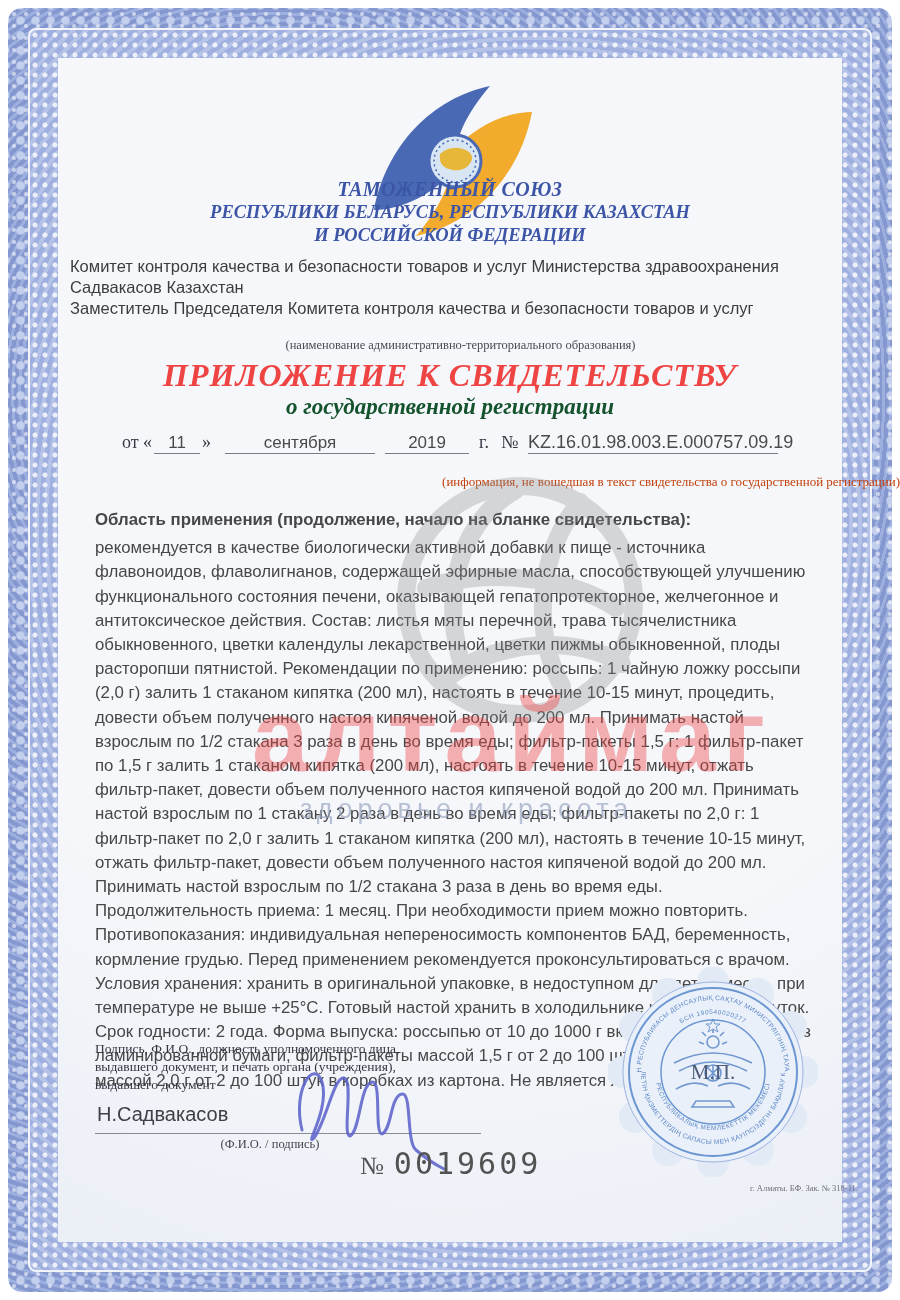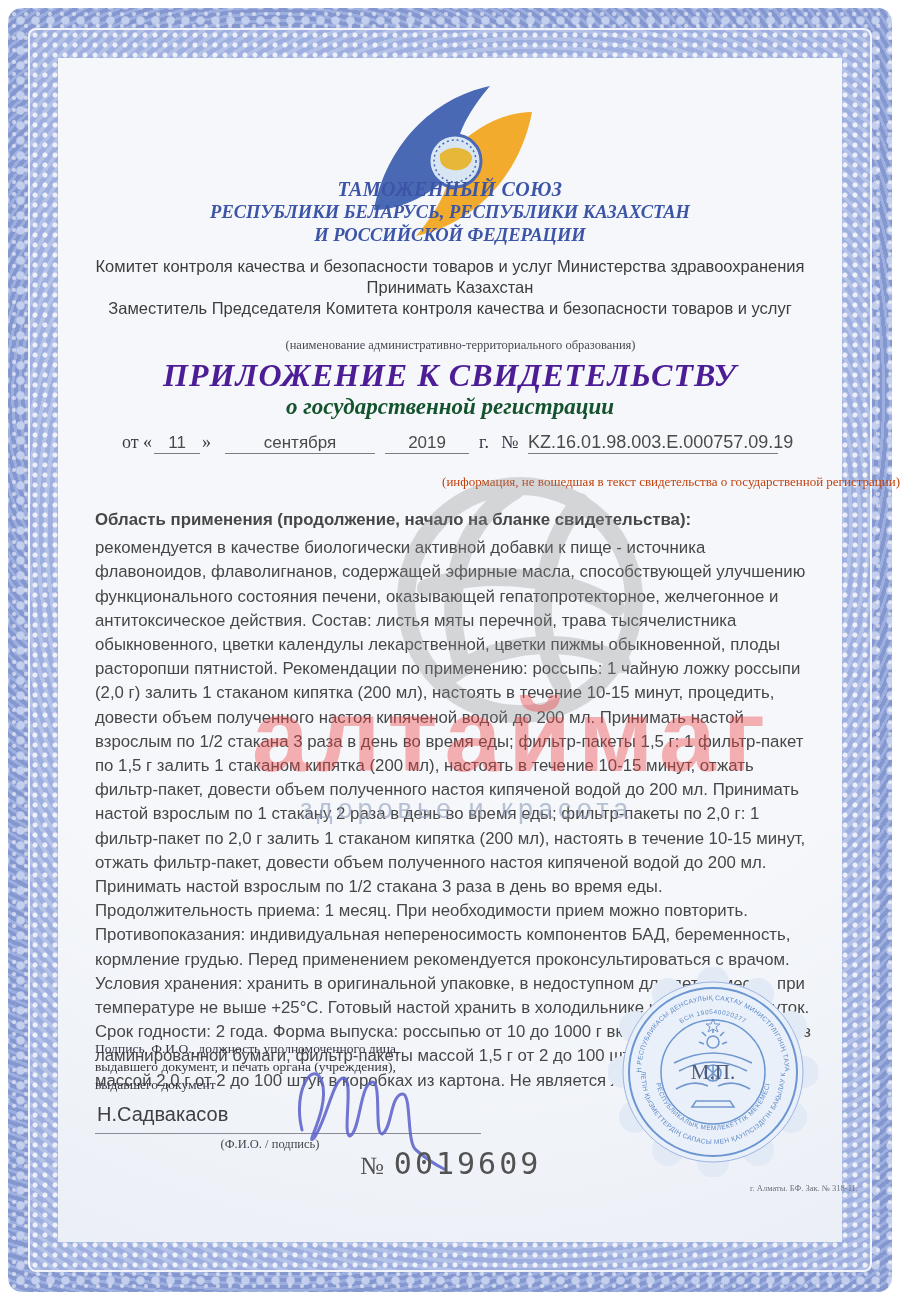--- a/index.html
+++ b/index.html
@@ -21,24 +21,24 @@
       radial-gradient(circle at 50% 30%, rgba(255,255,255,.5) 0 60%, rgba(255,255,255,0) 100%),
       #ebeff6;}
   
   .abs{position:absolute;}
   .sans{font-family:"Liberation Sans",sans-serif;}
   .union-header{left:0;right:0;top:178px;color:#3c55a6;font-family:"Liberation Serif",serif;
     font-weight:bold;font-style:italic;line-height:23px;text-align:center;}
   .union-header .l1{font-size:20px;letter-spacing:.5px;}
   .union-header .l2{font-size:18.5px;}
   .union-header .l3{font-size:18.5px;}
-  .authority{left:70px;right:70px;top:256px;color:#3d3d3d;font-size:16.5px;line-height:21px;text-align:center;}
+  .authority{left:70px;right:70px;top:256px;color:#3d3d3d;font-size:16.5px;line-height:21px;}
   .territory{left:0;right:0;top:338px;color:#4a4a55;font-size:12.5px;text-align:center;
     font-family:"Liberation Serif",serif;padding-left:21px;}
-  .title-main{left:0;right:0;top:357px;color:#4c1d95;font-family:"Liberation Serif",serif;
+  .title-main{left:0;right:0;top:357px;color:#ef4444;font-family:"Liberation Serif",serif;
     font-weight:bold;font-style:italic;font-size:32px;letter-spacing:1px;text-align:center;}
   .title-sub{left:0;right:0;top:394px;color:#14532d;font-family:"Liberation Serif",serif;
     font-weight:bold;font-style:italic;font-size:23px;text-align:center;}
   .date-line{left:0;right:0;top:432px;display:flex;justify-content:center;align-items:baseline;
     color:#3a3a46;font-family:"Liberation Serif",serif;font-size:18px;}
   .blank{display:inline-block;border-bottom:1.4px solid #7a7a88;text-align:center;
     color:#4a4a4a;font-family:"Liberation Sans",sans-serif;font-size:17px;}
   .blank.day{width:46px;margin:0 2px;}
   .blank.month{width:150px;margin-left:14px;}
   .blank.year{width:84px;margin-left:10px;margin-right:10px;}
@@ -85,21 +85,21 @@
   </svg>
 
   <div class="abs union-header">
     <div class="l1">ТАМОЖЕННЫЙ СОЮЗ</div>
     <div class="l2">РЕСПУБЛИКИ БЕЛАРУСЬ, РЕСПУБЛИКИ КАЗАХСТАН</div>
     <div class="l3">И РОССИЙСКОЙ ФЕДЕРАЦИИ</div>
   </div>
 
   <div class="abs authority">
     <div>Комитет контроля качества и безопасности товаров и услуг Министерства здравоохранения</div>
-    <div>Принимать Казахстан</div>
+    <div>Садвакасов Казахстан</div>
     <div>Заместитель Председателя Комитета контроля качества и безопасности товаров и услуг</div>
   </div>
   <div class="abs territory">(наименование административно-территориального образования)</div>
 
   <div class="abs title-main">ПРИЛОЖЕНИЕ К СВИДЕТЕЛЬСТВУ</div>
   <div class="abs title-sub">о государственной регистрации</div>
 
   <div class="abs date-line">
     <span>от «</span>
     <span class="blank day">11</span>

